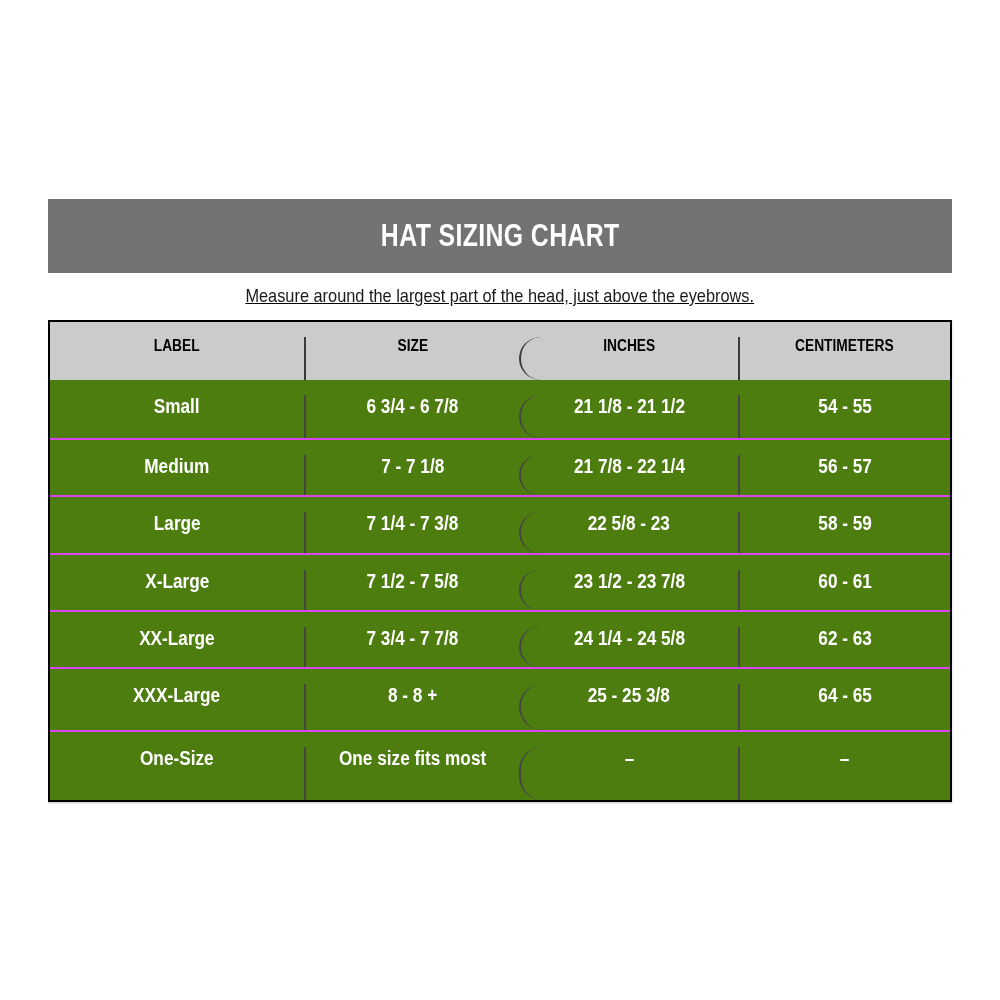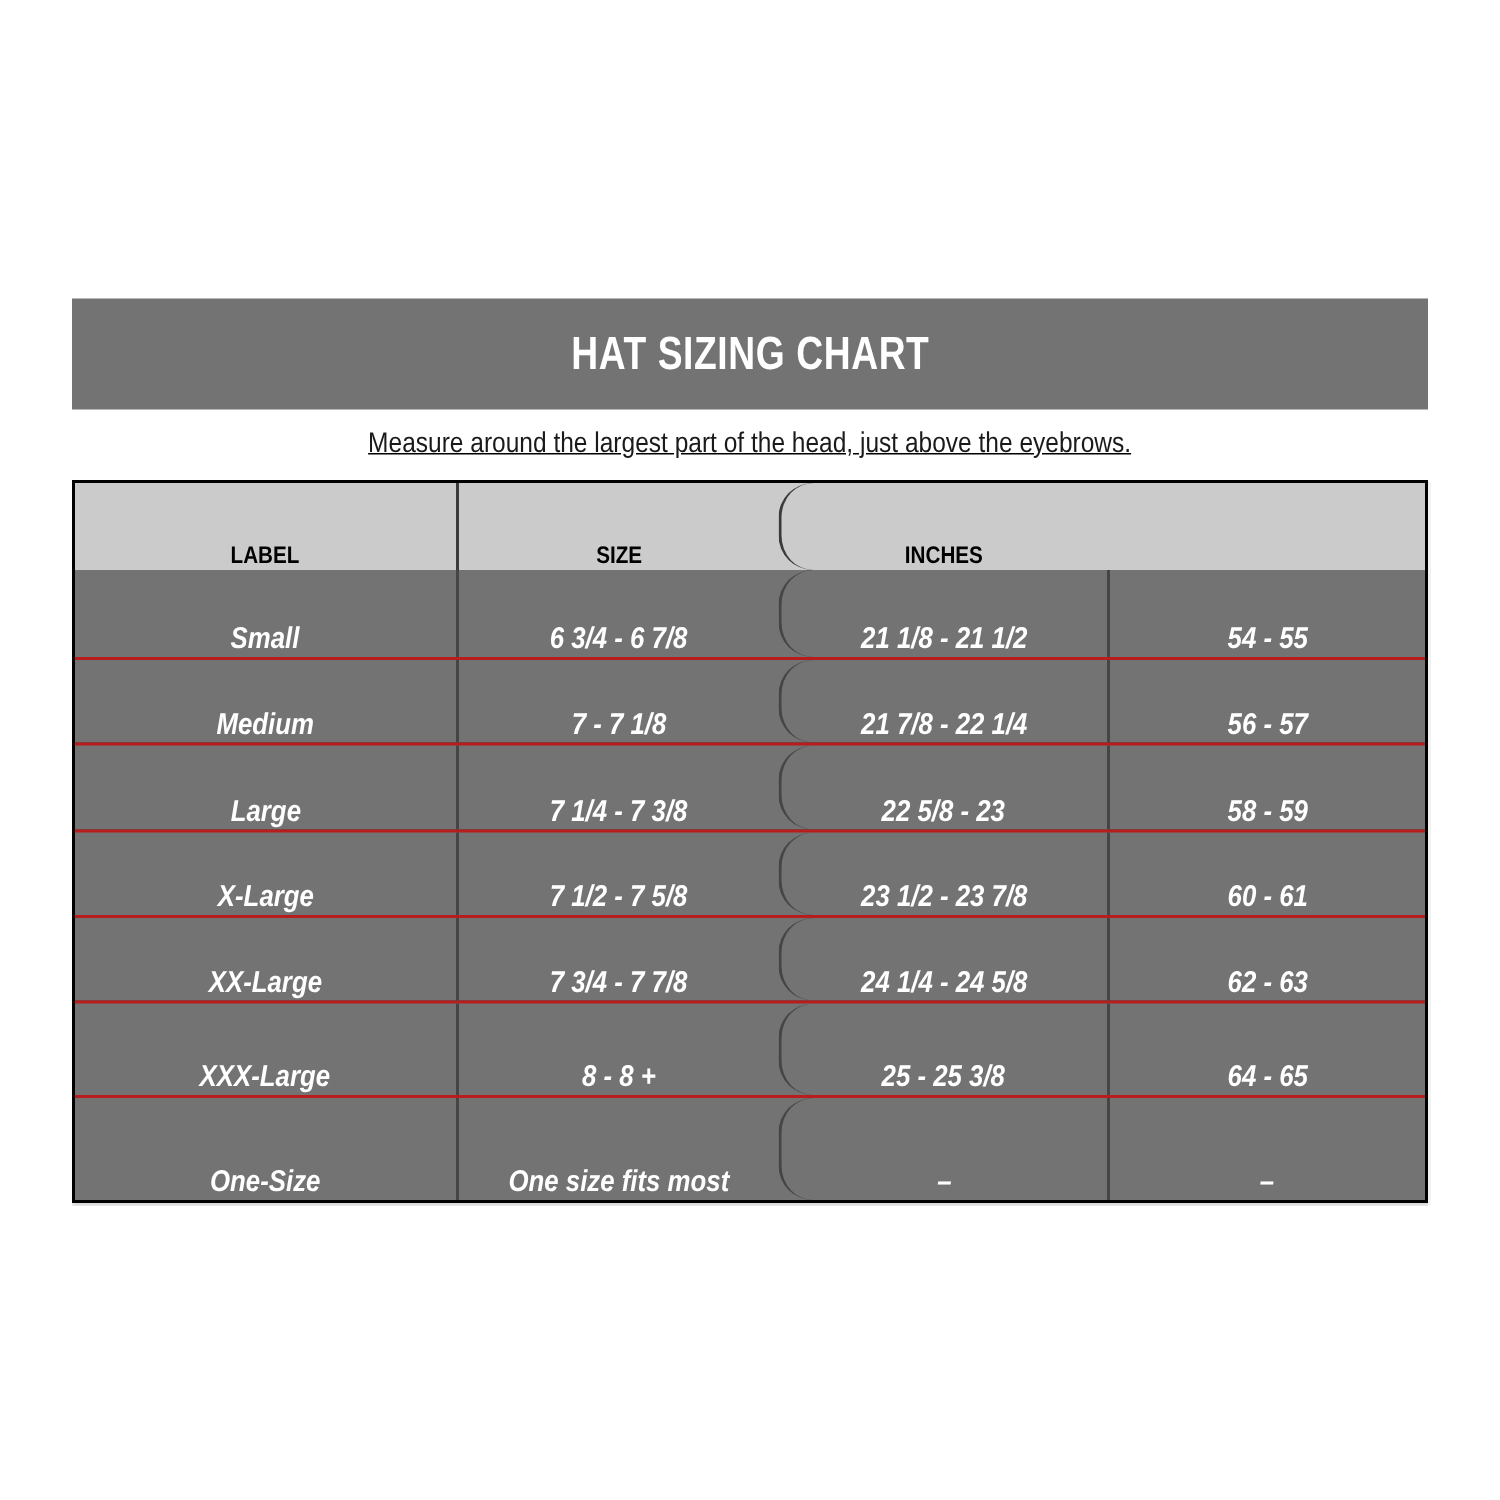--- a/index.html
+++ b/index.html
@@ -35,33 +35,34 @@
   
   .sizing-table {
     position: absolute; left: 48px; top: 320px;
     width: 904px;
     border: 2px solid #000000;
     background: #000000;
     box-shadow: 0 2px 0 rgba(0,0,0,0.10), 2px 1px 0 rgba(0,0,0,0.05);
   }
   .t-row { display: flex; width: 100%; }
   .t-cell {
-    display: flex; align-items: flex-end; justify-content: center;
+    display: flex; align-items: flex-start; justify-content: center;
     overflow: hidden;
+    margin-top: 15px;
   }
   .c1 { width: 28.2%; } .c2 { width: 23.9%; } .c3 { width: 24.3%; border-radius: 23px; } .c4 { width: 23.6%; }
   .t-cell + .t-cell { border-left: 2px solid #454545; }
 
   .header-row { height: 58px; background: #cbcbcb; color: #000000; }
   .header-row .t-cell + .t-cell { border-left-color: #3a3a3a; }
   .header-row .cond { font-size: 16px; font-weight: 700; }
 
-  .body-row { background: #737373; color: #ffffff; font-style: italic; }
+  .body-row { background: #4d7c0f; color: #ffffff; }
   .body-row .cond { font-size: 20px; font-weight: 700; }
-  .body-row + .body-row { border-top: 2px solid #b91c1c; }
+  .body-row + .body-row { border-top: 2px solid #d946ef; }
   .rh-a { height: 58px; } .rh-b { height: 57px; }
   .rh-c { height: 63px; } .rh-d { height: 70px; }
 </style>
 </head>
 <body>
 
 <div class="banner">
   <div class="banner-title">HAT SIZING CHART</div>
 </div>
 
@@ -73,20 +74,23 @@
 
   <div class="t-row header-row">
     <div class="t-cell c1">
         <span class="cond">LABEL</span>
       </div>
     <div class="t-cell c2">
         <span class="cond">SIZE</span>
       </div>
     <div class="t-cell c3">
         <span class="cond">INCHES</span>
+      </div>
+    <div class="t-cell c4">
+        <span class="cond">CENTIMETERS</span>
       </div>
   </div>
 
   <div class="t-row body-row rh-a">
     <div class="t-cell c1">
         <span class="cond">Small</span>
       </div>
     <div class="t-cell c2">
         <span class="cond">6 3/4 - 6 7/8</span>
       </div>

